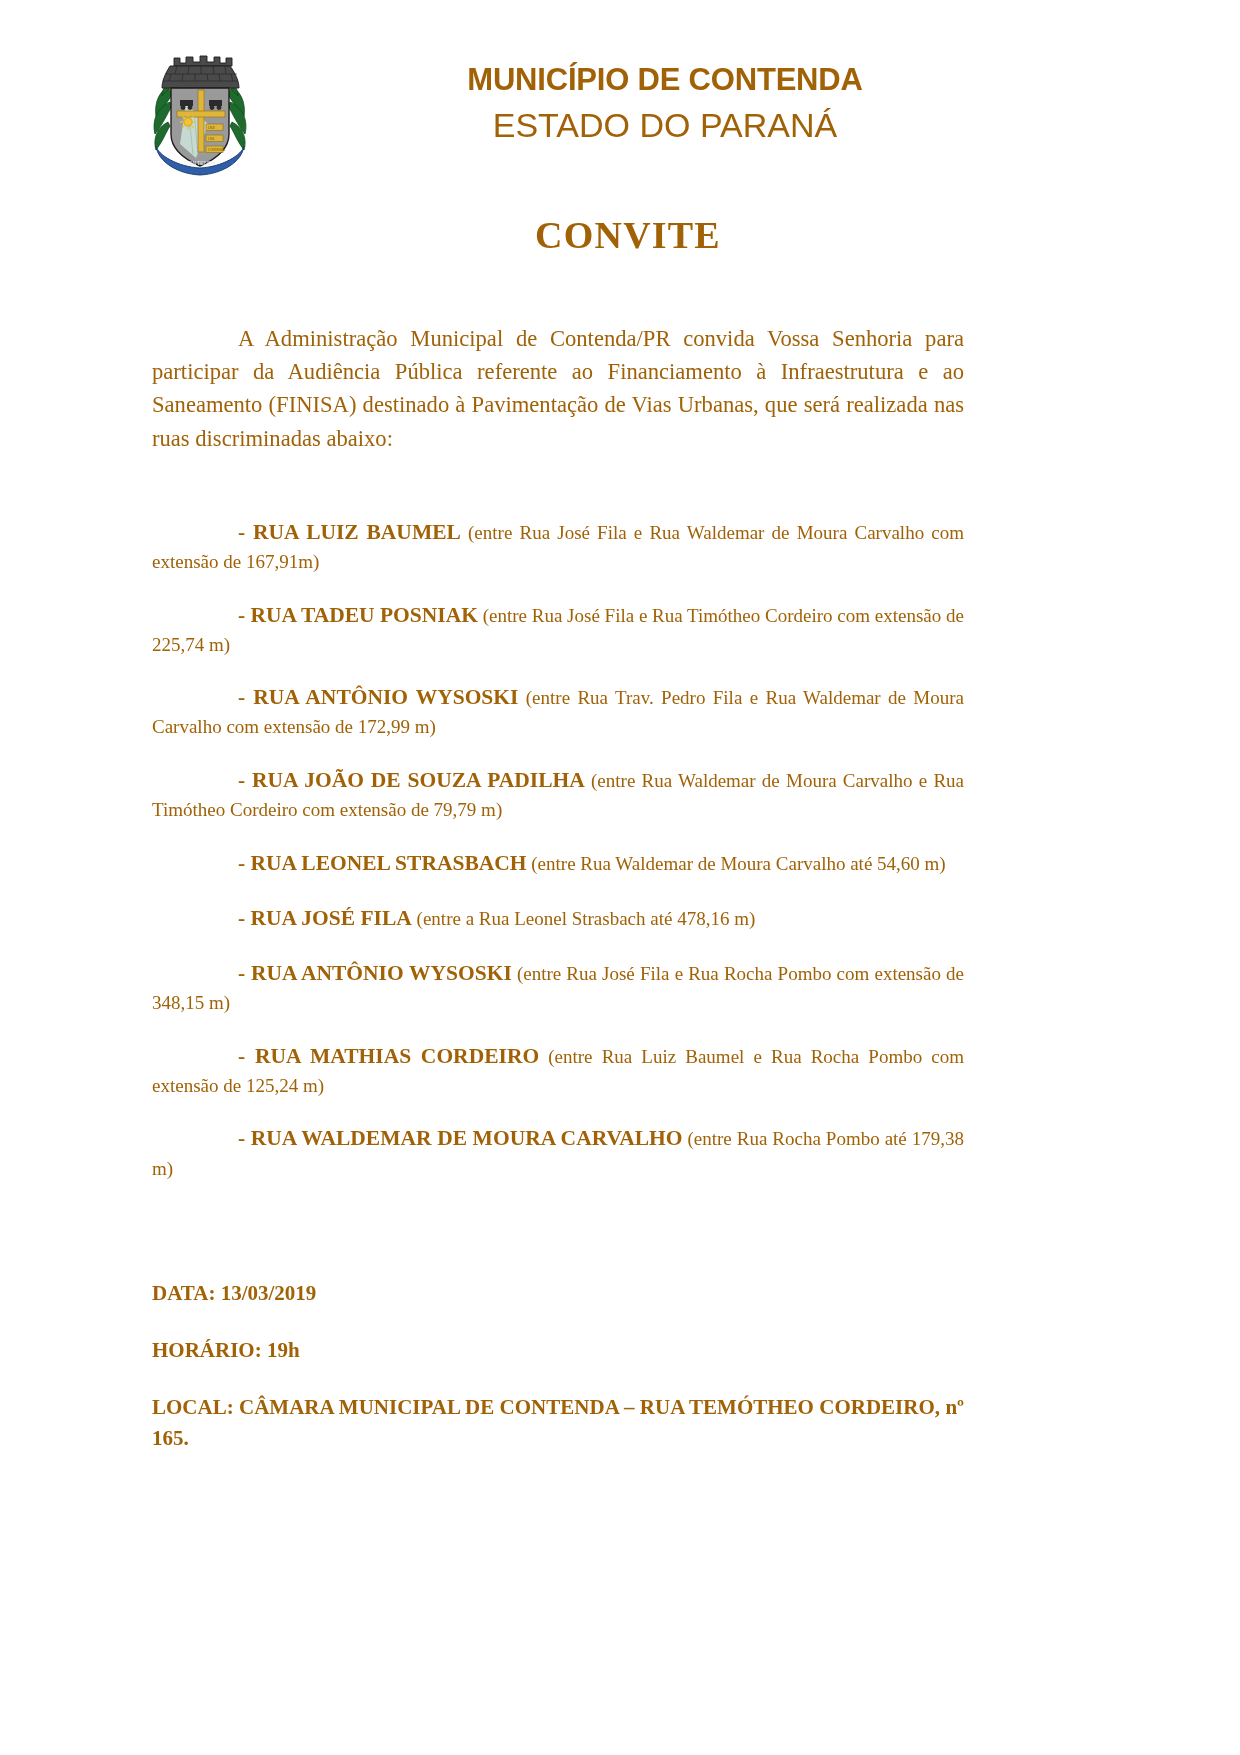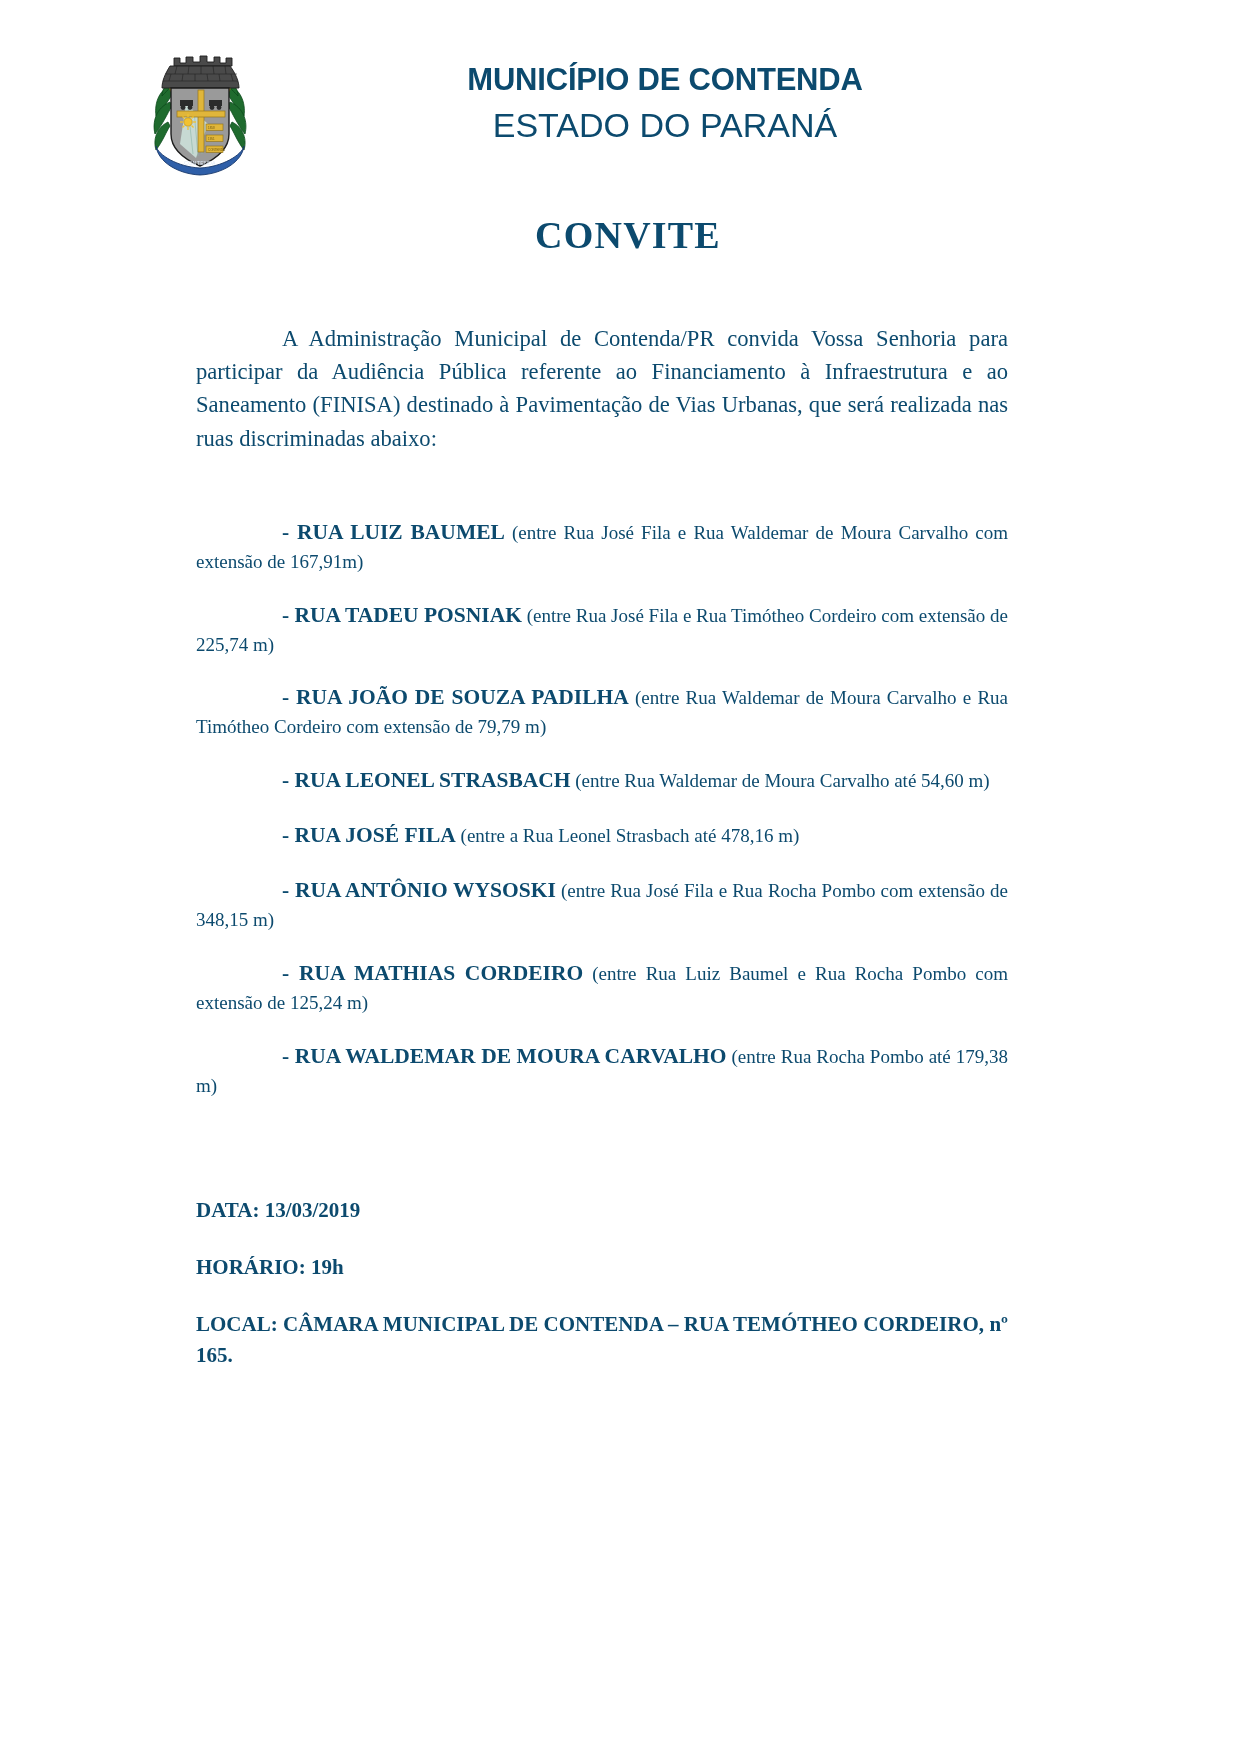--- a/index.html
+++ b/index.html
@@ -10,21 +10,21 @@
   }
   .page {
     position: relative;
     width: 1240px;
     height: 1692px;
     margin: 0 auto;
     background: #ffffff;
     box-sizing: border-box;
     overflow: hidden;
     font-family: "Liberation Serif", "DejaVu Serif", serif;
-    color: #0c4a6e;
+    color: #a16207;
   }
 
   
   .header {
     position: absolute;
     top: 36px;
     left: 0;
     width: 1240px;
     display: flex;
     align-items: flex-start;
@@ -76,21 +76,20 @@
     font-size: 38px;
     font-weight: bold;
     letter-spacing: 1.2px;
   }
 
   .content {
     position: absolute;
     top: 322px;
     left: 152px;
     width: 812px;
-    margin-left: 44px;
   }
 
   .intro {
     text-align: justify;
     text-justify: inter-word;
     font-size: 22.6px;
     line-height: 1.47;
     text-indent: 86px;
     margin: 0;
   }
@@ -244,20 +243,23 @@
     <div class="street-list">
 
       <p class="street-item">
         <span class="street-name">- </span><span class="street-name">RUA LUIZ BAUMEL</span><span class="street-desc"> (entre Rua José Fila e Rua Waldemar de Moura Carvalho com extensão de 167,91m)</span>
       </p>
 
       <p class="street-item">
         <span class="street-name">- </span><span class="street-name">RUA TADEU POSNIAK</span><span class="street-desc"> (entre Rua José Fila e Rua Timótheo Cordeiro com extensão de 225,74 m)</span>
       </p>
 
+      <p class="street-item">
+        <span class="street-name">- </span><span class="street-name">RUA ANTÔNIO WYSOSKI</span><span class="street-desc"> (entre Rua Trav. Pedro Fila e Rua Waldemar de Moura Carvalho com extensão de 172,99 m)</span>
+      </p>
 
       <p class="street-item">
         <span class="street-name">- </span><span class="street-name">RUA JOÃO DE SOUZA PADILHA</span><span class="street-desc"> (entre Rua Waldemar de Moura Carvalho e Rua Timótheo Cordeiro com extensão de 79,79 m)</span>
       </p>
 
       <p class="street-item">
         <span class="street-name">- </span><span class="street-name">RUA LEONEL STRASBACH</span><span class="street-desc"> (entre Rua Waldemar de Moura Carvalho até 54,60 m)</span>
       </p>
 
       <p class="street-item">

